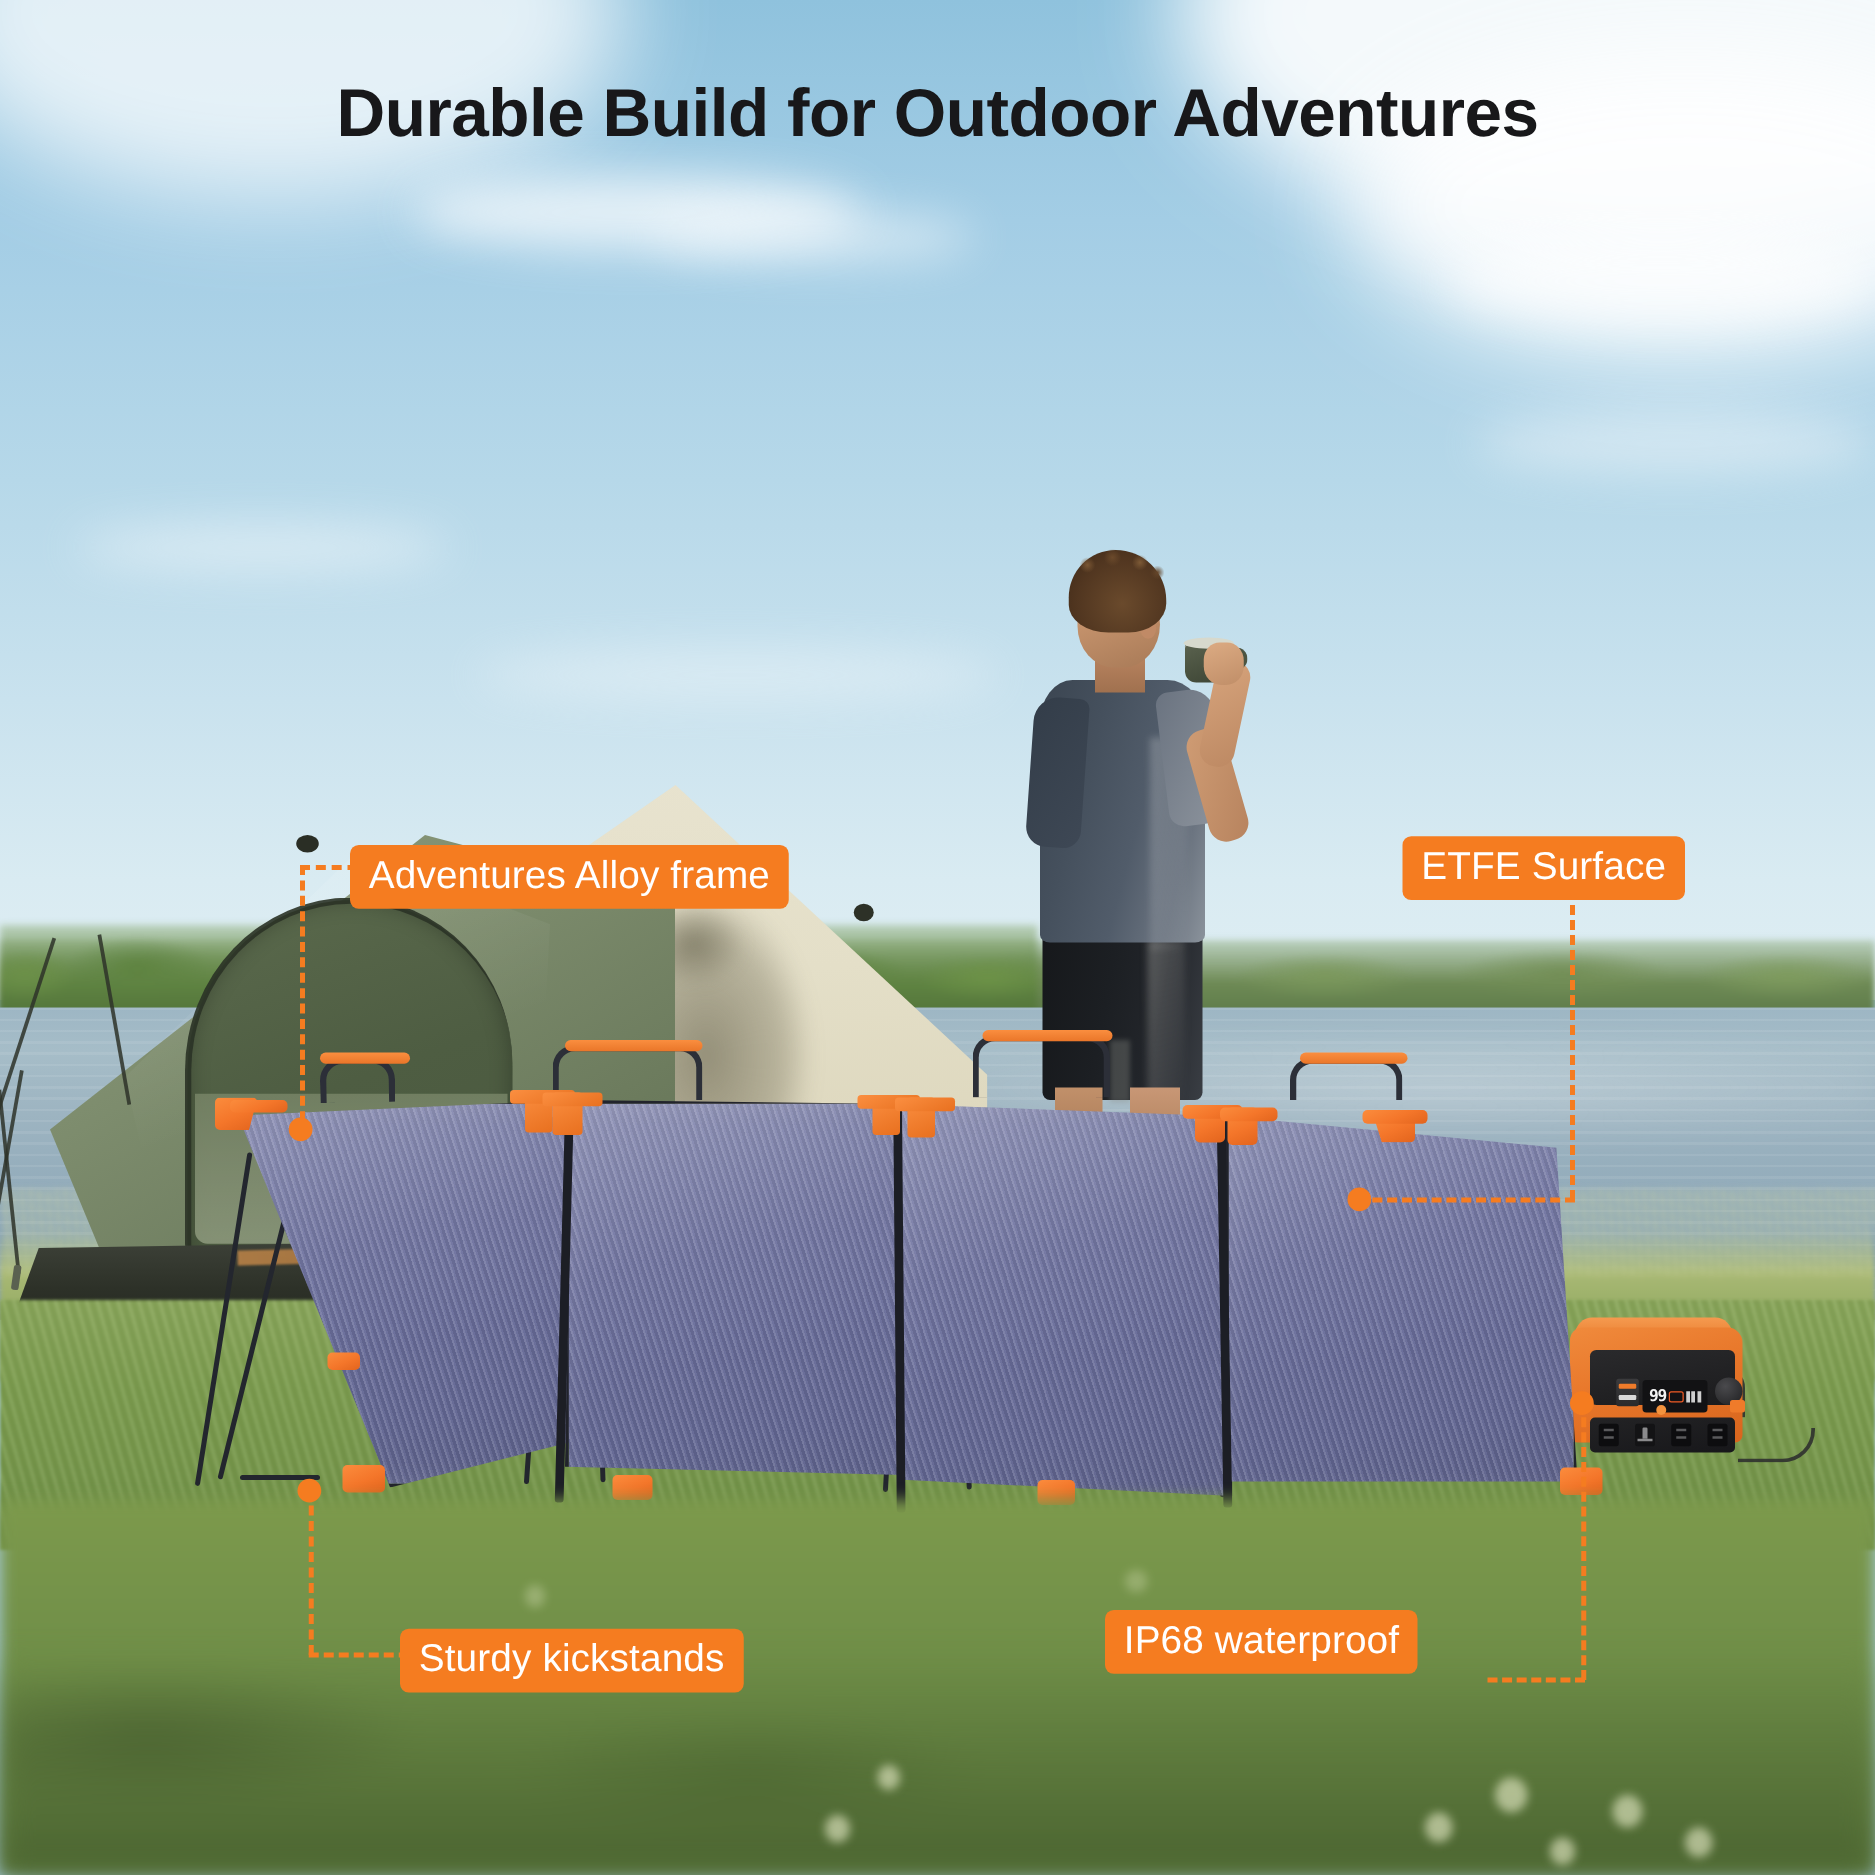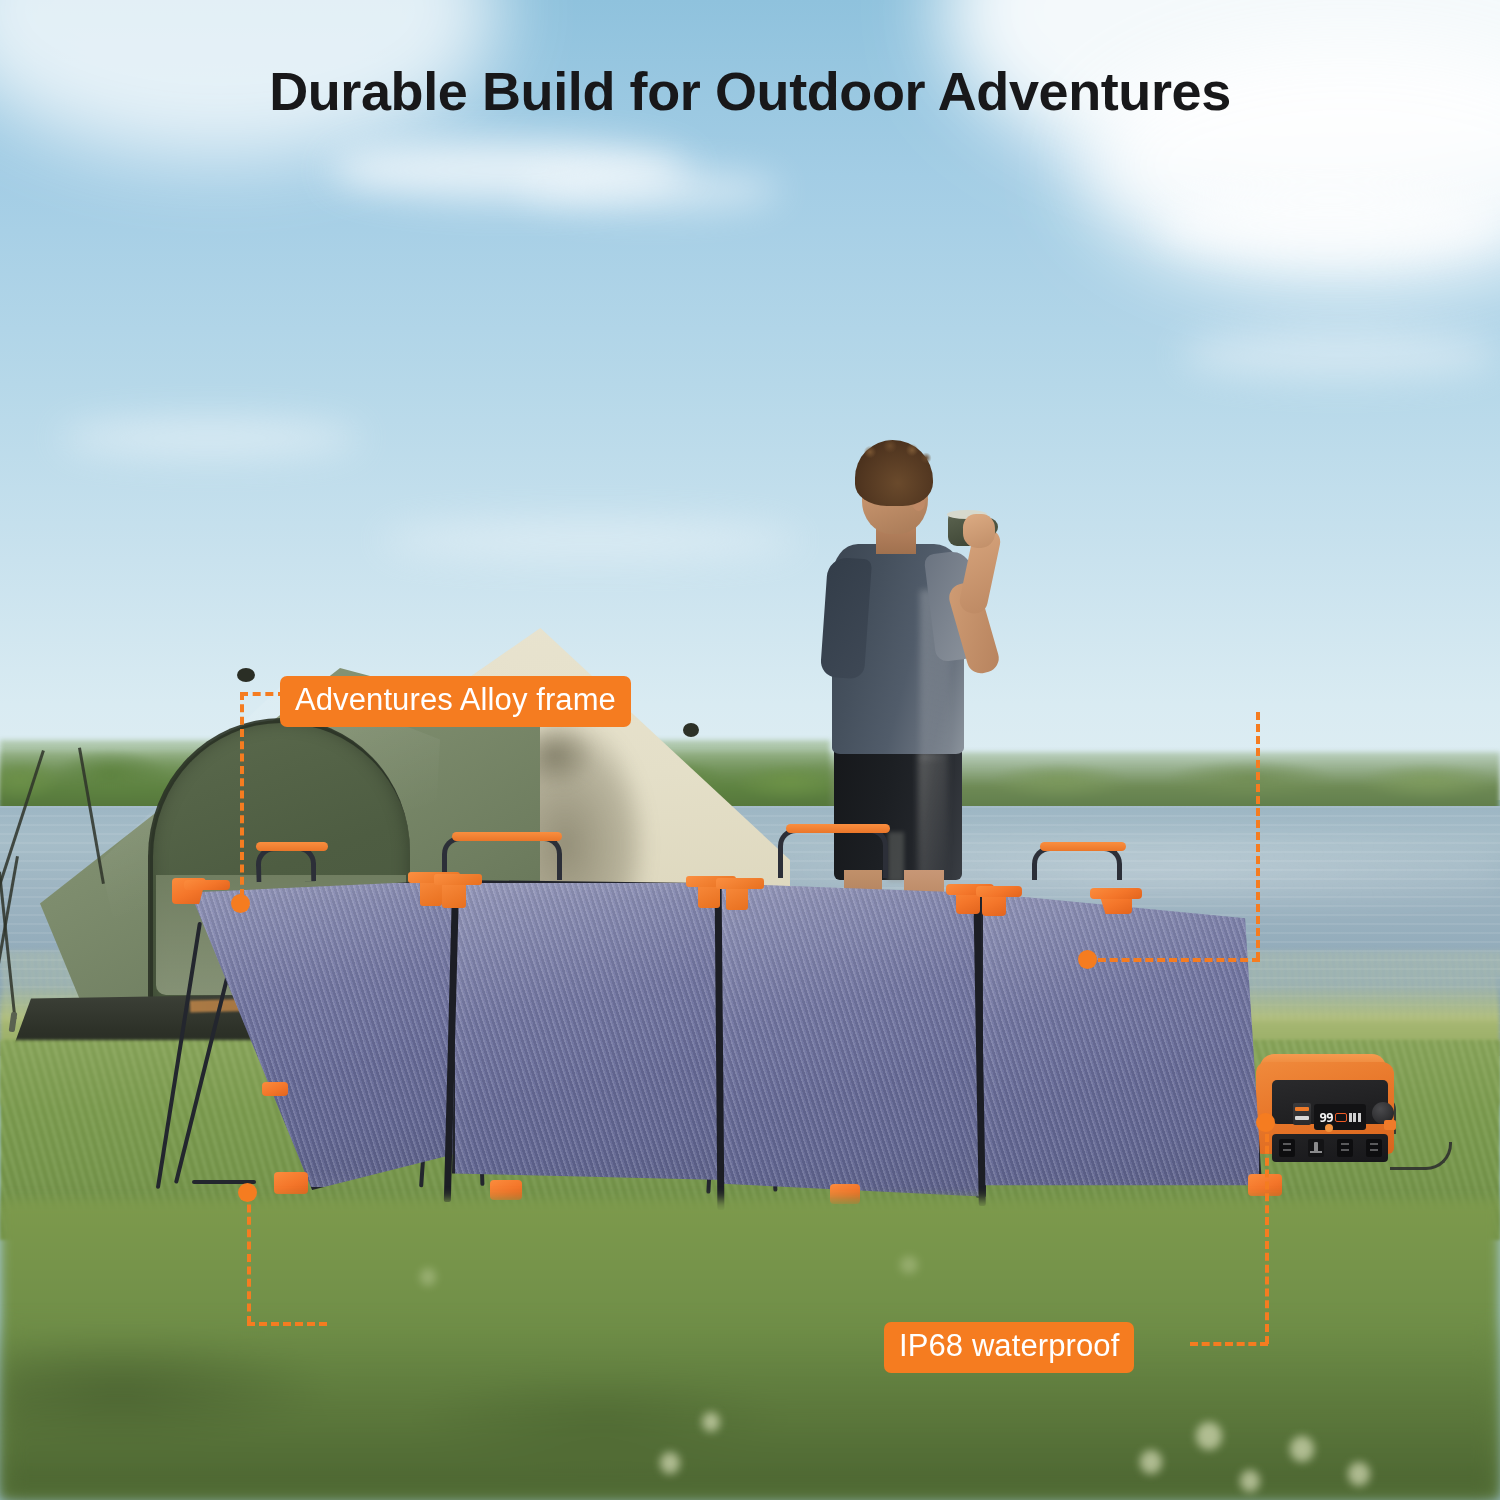--- a/index.html
+++ b/index.html
@@ -628,23 +628,25 @@
   <h1 id="title">Durable Build for Outdoor Adventures</h1>
 
   <div class="dash-v" style="left:240px; top:692px; height:205px;"></div>
   <div class="dash-h" style="left:240px; top:692px; width:46px;"></div>
   <div class="dot" style="left:231px; top:894px;"></div>
   <div class="label" style="left:280px; top:676px;">Adventures Alloy frame</div>
 
   <div class="dash-v" style="left:1256px; top:712px; height:248px;"></div>
   <div class="dash-h" style="left:1086px; top:958px; width:174px;"></div>
   <div class="dot" style="left:1078px; top:950px;"></div>
+  <div class="label" style="left:1122px; top:669px;">ETFE Surface</div>
 
   <div class="dash-v" style="left:247px; top:1192px; height:132px;"></div>
   <div class="dash-h" style="left:247px; top:1322px; width:80px;"></div>
   <div class="dot" style="left:238px; top:1183px;"></div>
+  <div class="label" style="left:320px; top:1303px;">Sturdy kickstands</div>
 
   <div class="dash-v" style="left:1265px; top:1122px; height:222px;"></div>
   <div class="dash-h" style="left:1190px; top:1342px; width:78px;"></div>
   <div class="dot" style="left:1256px; top:1113px;"></div>
-  <div class="label" style="left:884px;  top:1322px;">IP68 waterproof</div>
+  <div class="label" style="left:884px;  top:1288px;">IP68 waterproof</div>
 
 </div>
 
 </body></html>

